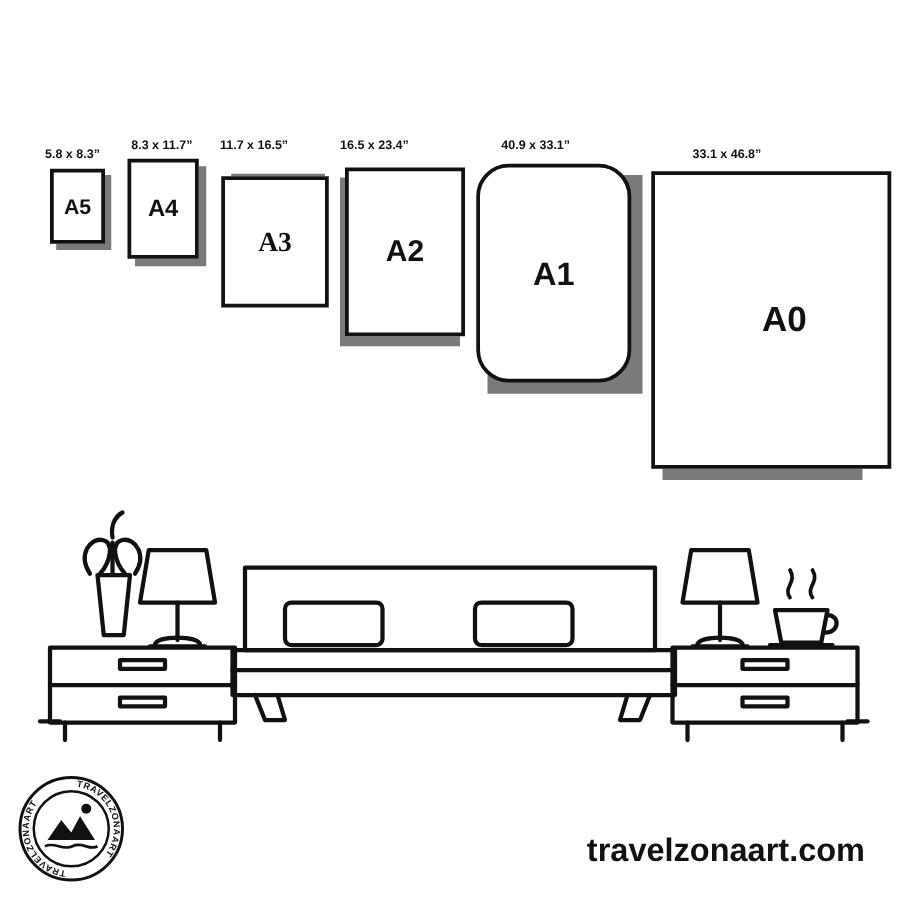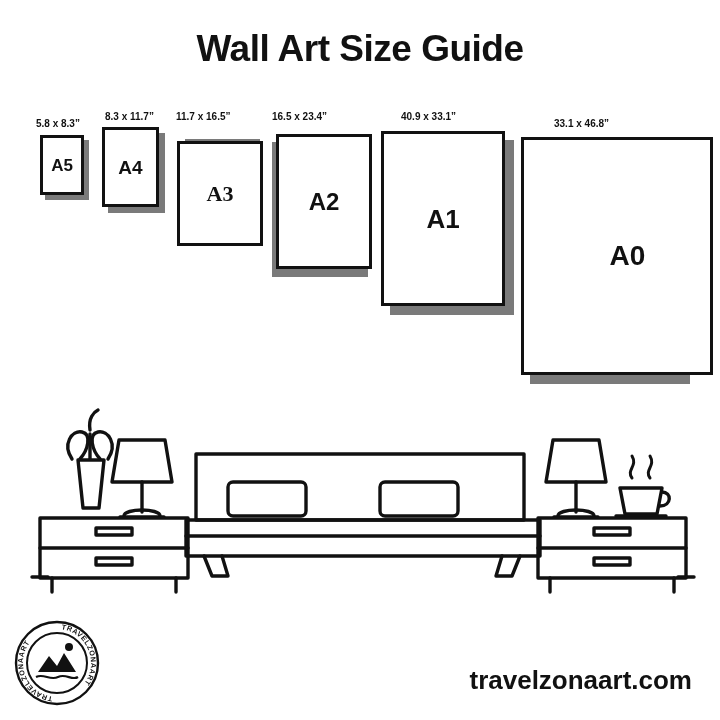--- a/index.html
+++ b/index.html
@@ -104,21 +104,20 @@
     font-weight: bold;
     fill: #111111;
     letter-spacing: 0.6px;
   }
 </style>
 </head>
 <body>
 
 <div id="stage">
 
-  <div id="page-title">Wall Art Size Guide</div>
 
   <div id="frames">
 
     <div class="frame-group">
       <div class="frame-label" style="left:36px; top:118px;">5.8 x 8.3”</div>
       <div class="frame-shadow" style="left:45px; top:140px; width:44px; height:60px;"></div>
       <div class="frame-box" style="left:40px; top:135px; width:44px; height:60px;">
         <span class="frame-name" style="font-size:17px;">A5</span>
       </div>
     </div>
@@ -143,21 +142,21 @@
       <div class="frame-label" style="left:272px; top:111px;">16.5 x 23.4”</div>
       <div class="frame-shadow" style="left:272px; top:142px; width:96px; height:135px;"></div>
       <div class="frame-box" style="left:276px; top:134px; width:96px; height:135px;">
         <span class="frame-name" style="font-size:24px;">A2</span>
       </div>
     </div>
 
     <div class="frame-group">
       <div class="frame-label" style="left:401px; top:111px;">40.9 x 33.1”</div>
       <div class="frame-shadow" style="left:390px; top:140px; width:124px; height:175px;"></div>
-      <div class="frame-box" style="left:381px; top:131px; width:124px; height:175px;">
+      <div class="frame-box" style="left:381px; top:131px; width:124px; height:175px;border-radius:26px;">
         <span class="frame-name" style="font-size:26px;">A1</span>
       </div>
     </div>
 
     <div class="frame-group">
       <div class="frame-label" style="left:554px; top:118px;text-align:center;">33.1 x 46.8”</div>
       <div class="frame-shadow" style="left:530px; top:146px; width:160px; height:238px;"></div>
       <div class="frame-box" style="left:521px; top:137px; width:192px; height:238px;padding-left:21px;">
         <span class="frame-name" style="font-size:28px;">A0</span>
       </div>

